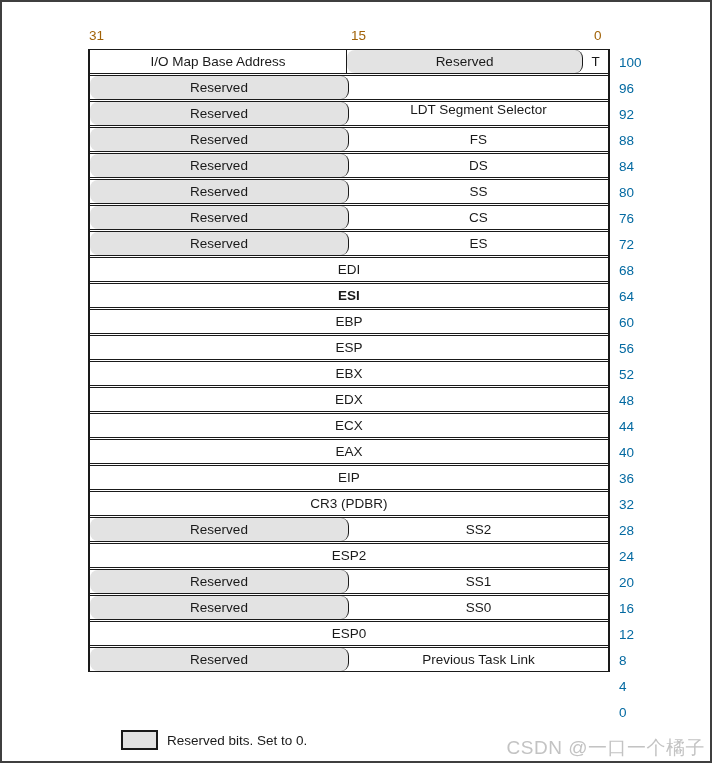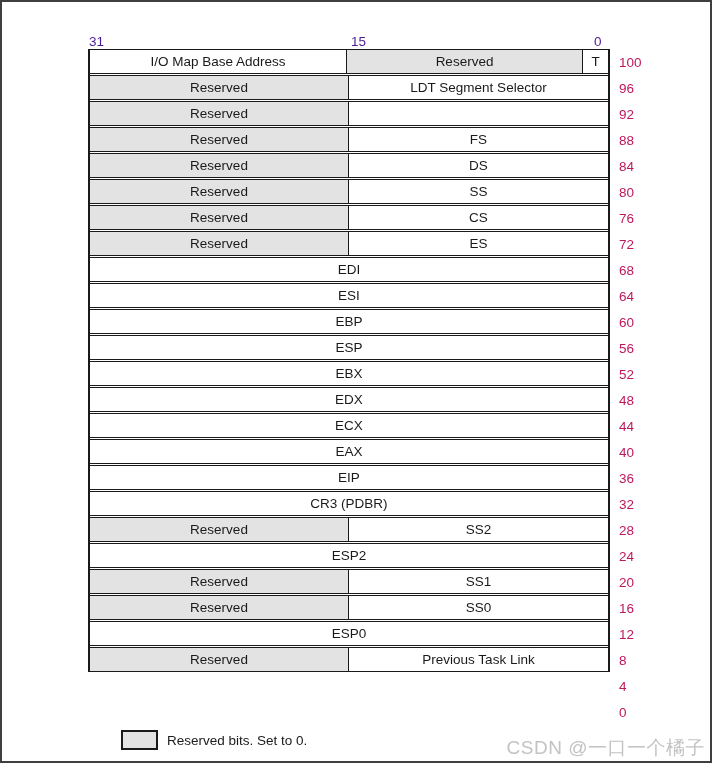--- a/index.html
+++ b/index.html
@@ -7,22 +7,22 @@
     position:relative;
     width:712px;height:763px;
     box-sizing:border-box;
     border:2px solid #3f3f3f;
     background:#ffffff;
     font-family:"Liberation Sans", sans-serif;
     color:#1a1a1a;
     overflow:hidden;
   }
   .bitlabel{
-    position:absolute;top:32px;
-    font-size:13.5px;line-height:16px;color:#4c1d95;
+    position:absolute;top:26px;
+    font-size:13.5px;line-height:16px;color:#a16207;
   }
   .bit-31{left:87px;}
   .bit-15{left:349px;}
   .bit-0{left:592px;}
   .frame{
     position:absolute;left:86px;top:47px;width:522px;
     box-sizing:border-box;
     border-left:2px solid var(--line);
     border-right:2px solid var(--line);
   }
@@ -38,28 +38,28 @@
   .row:last-child{margin-bottom:0;}
   .cell{
     box-sizing:border-box;
     height:100%;
     display:flex;align-items:center;justify-content:center;
     font-size:13.5px;
     white-space:nowrap;
     overflow:hidden;
   }
   .cell.divider{border-right:1.5px solid var(--line);}
-  .cell.shaded{background:var(--shade);}
+  .cell.shaded{background:var(--shade);border-radius:8px;}
   .offsets{
     position:absolute;left:617px;top:47px;
   }
   .offset{
     height:26px;
     display:flex;align-items:center;
-    font-size:13.5px;color:#be185d;
+    font-size:13.5px;color:#0369a1;
   }
   .legend{
     position:absolute;left:100px;top:728px;
     display:flex;align-items:center;gap:9px;margin-left:19px;
   }
   .swatch{
     width:37px;height:20px;
     box-sizing:border-box;
     background:var(--shade);
     border:2px solid var(--line);
@@ -82,21 +82,21 @@
   <div class="bitlabel bit-0">0</div>
 
   <div class="frame" id="frame">
       <div class="row">
         <div class="cell divider" style="width: 49.6%;">I/O Map Base Address</div>
         <div class="cell shaded divider" style="width: 45.6%;">Reserved</div>
         <div class="cell" style="width: 4.8%;">T</div>
       </div>
       <div class="row">
         <div class="cell shaded divider" style="width: 50%;">Reserved</div>
-        <div class="cell" style="width: 50%;">LDT Segment Selector</div>
+        <div class="cell" style="width: 50%; margin-top: 22px;">LDT Segment Selector</div>
       </div>
       <div class="row">
         <div class="cell shaded divider" style="width: 50%;">Reserved</div>
       </div>
       <div class="row">
         <div class="cell shaded divider" style="width: 50%;">Reserved</div>
         <div class="cell" style="width: 50%;">FS</div>
       </div>
       <div class="row">
         <div class="cell shaded divider" style="width: 50%;">Reserved</div>
@@ -111,21 +111,21 @@
         <div class="cell" style="width: 50%;">CS</div>
       </div>
       <div class="row">
         <div class="cell shaded divider" style="width: 50%;">Reserved</div>
         <div class="cell" style="width: 50%;">ES</div>
       </div>
       <div class="row">
         <div class="cell" style="width: 100%;">EDI</div>
       </div>
       <div class="row">
-        <div class="cell" style="width: 100%;">ESI</div>
+        <div class="cell" style="width: 100%; font-weight: bold;">ESI</div>
       </div>
       <div class="row">
         <div class="cell" style="width: 100%;">EBP</div>
       </div>
       <div class="row">
         <div class="cell" style="width: 100%;">ESP</div>
       </div>
       <div class="row">
         <div class="cell" style="width: 100%;">EBX</div>
       </div>

